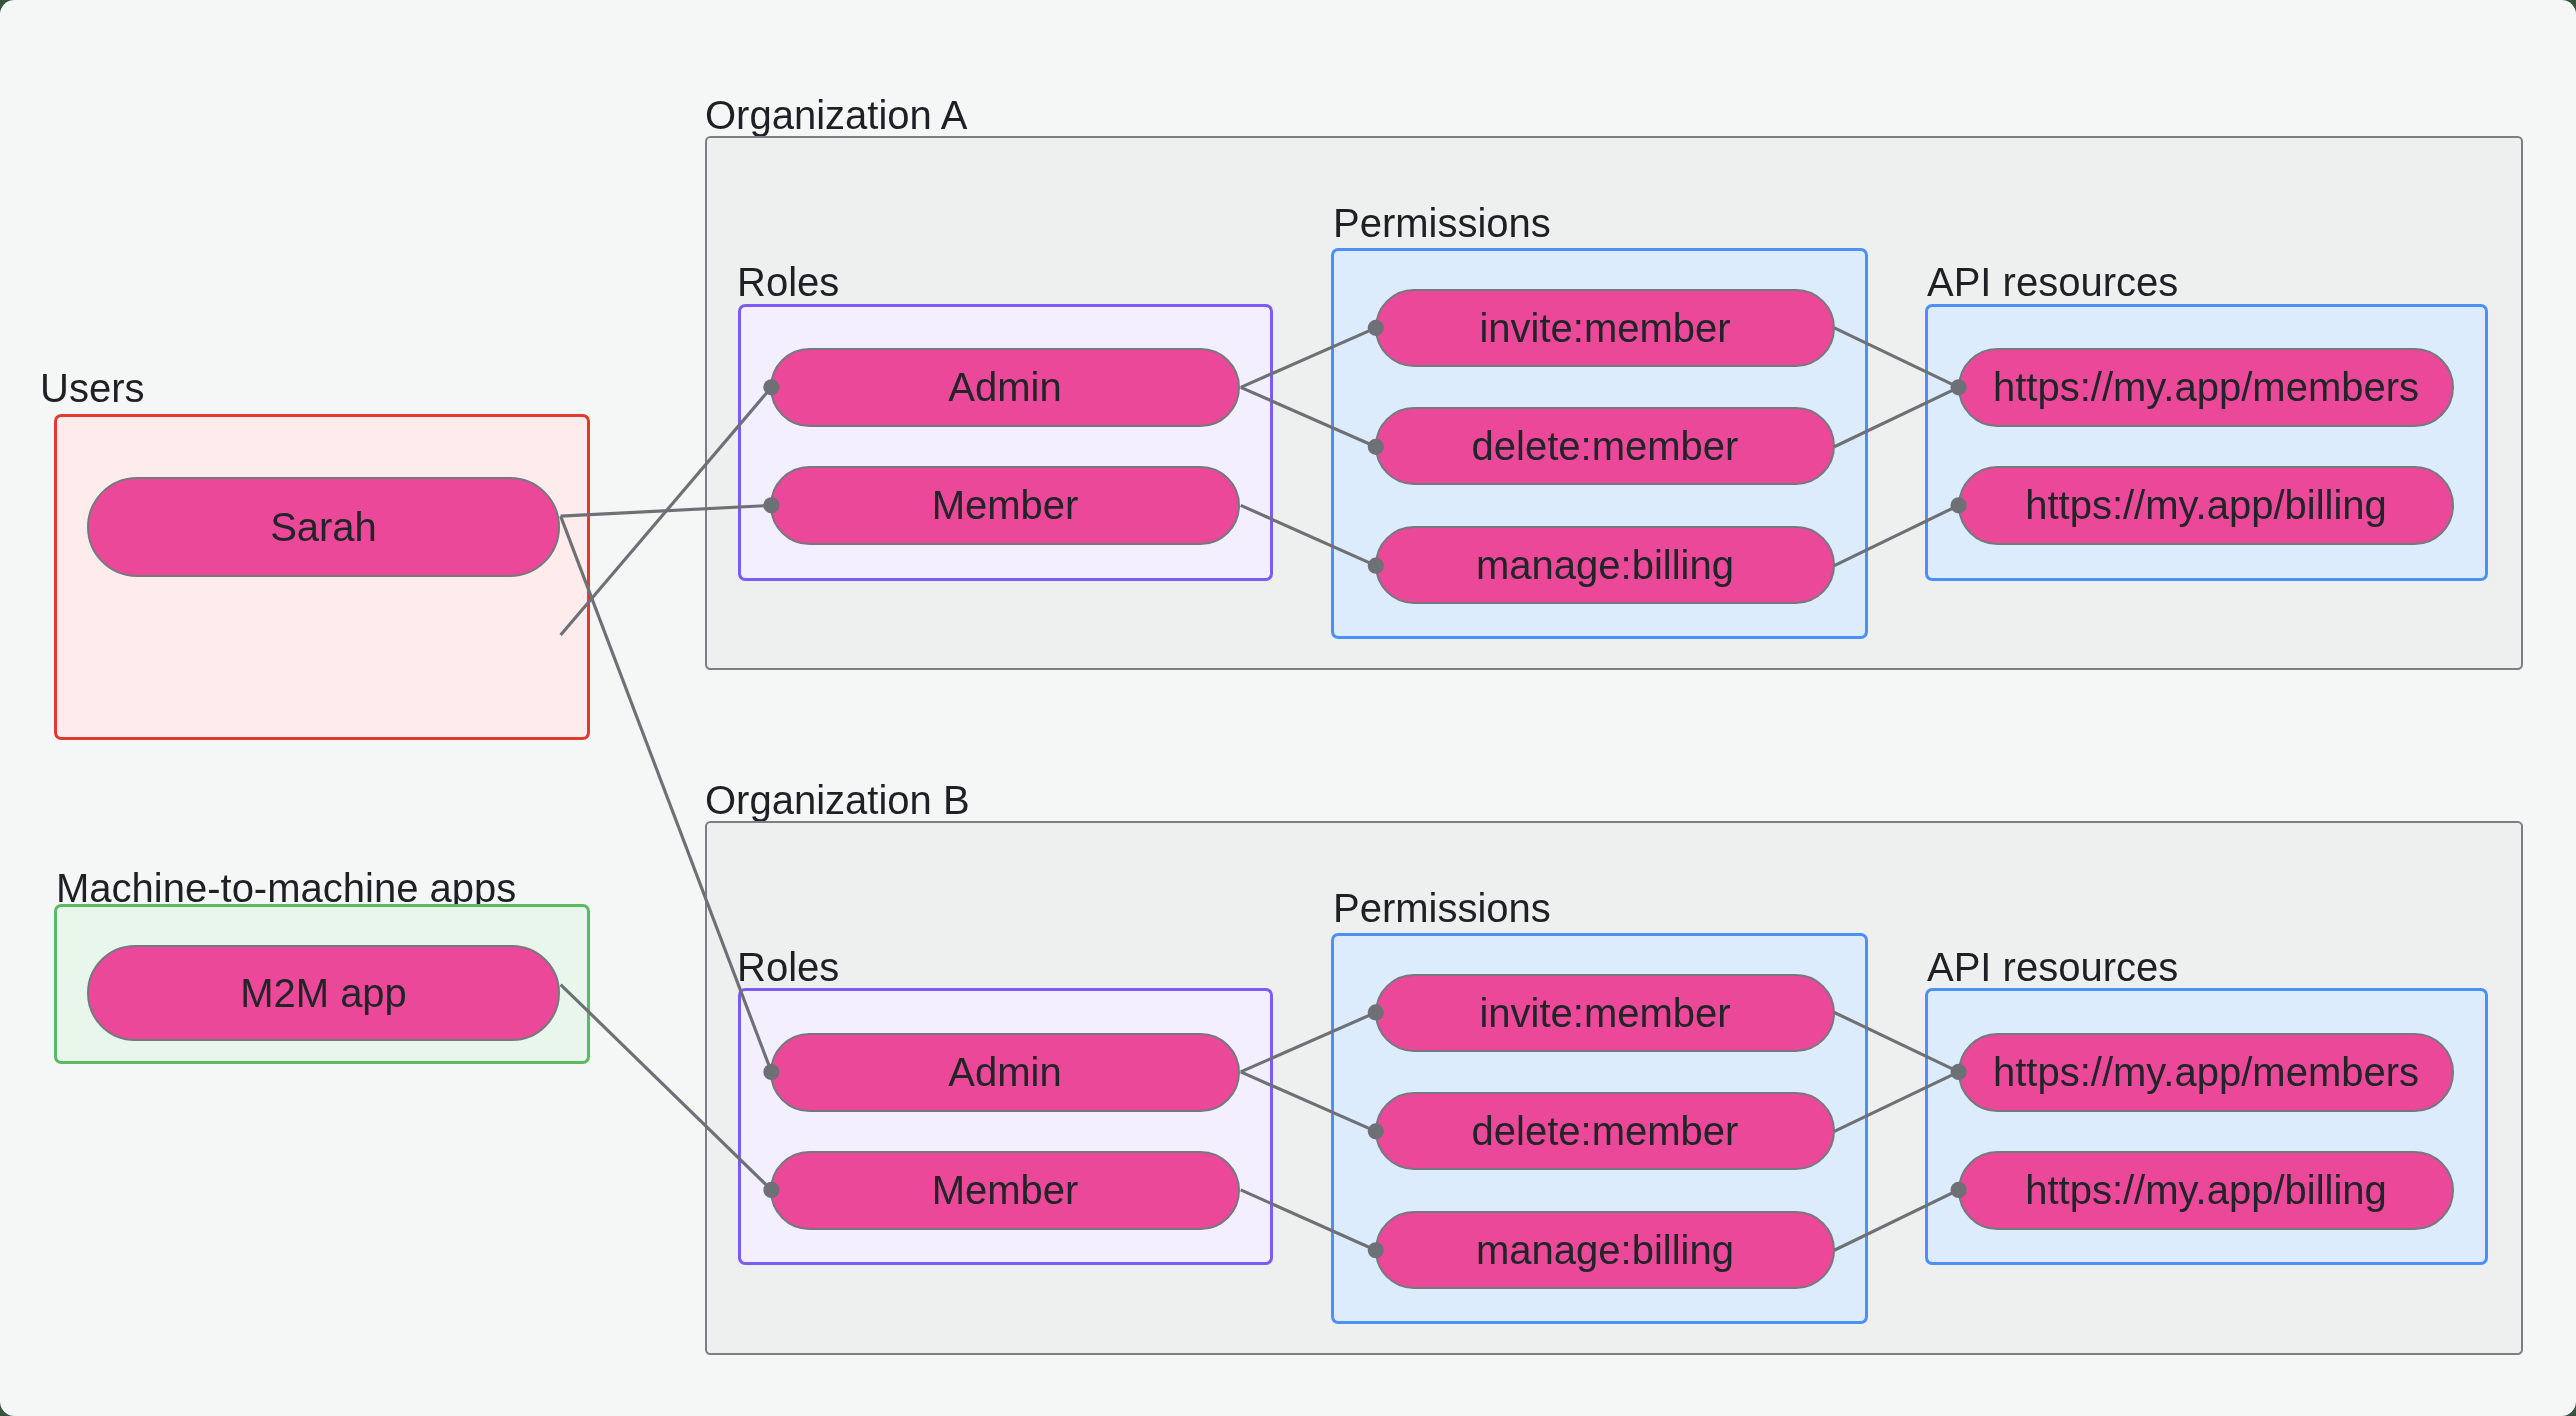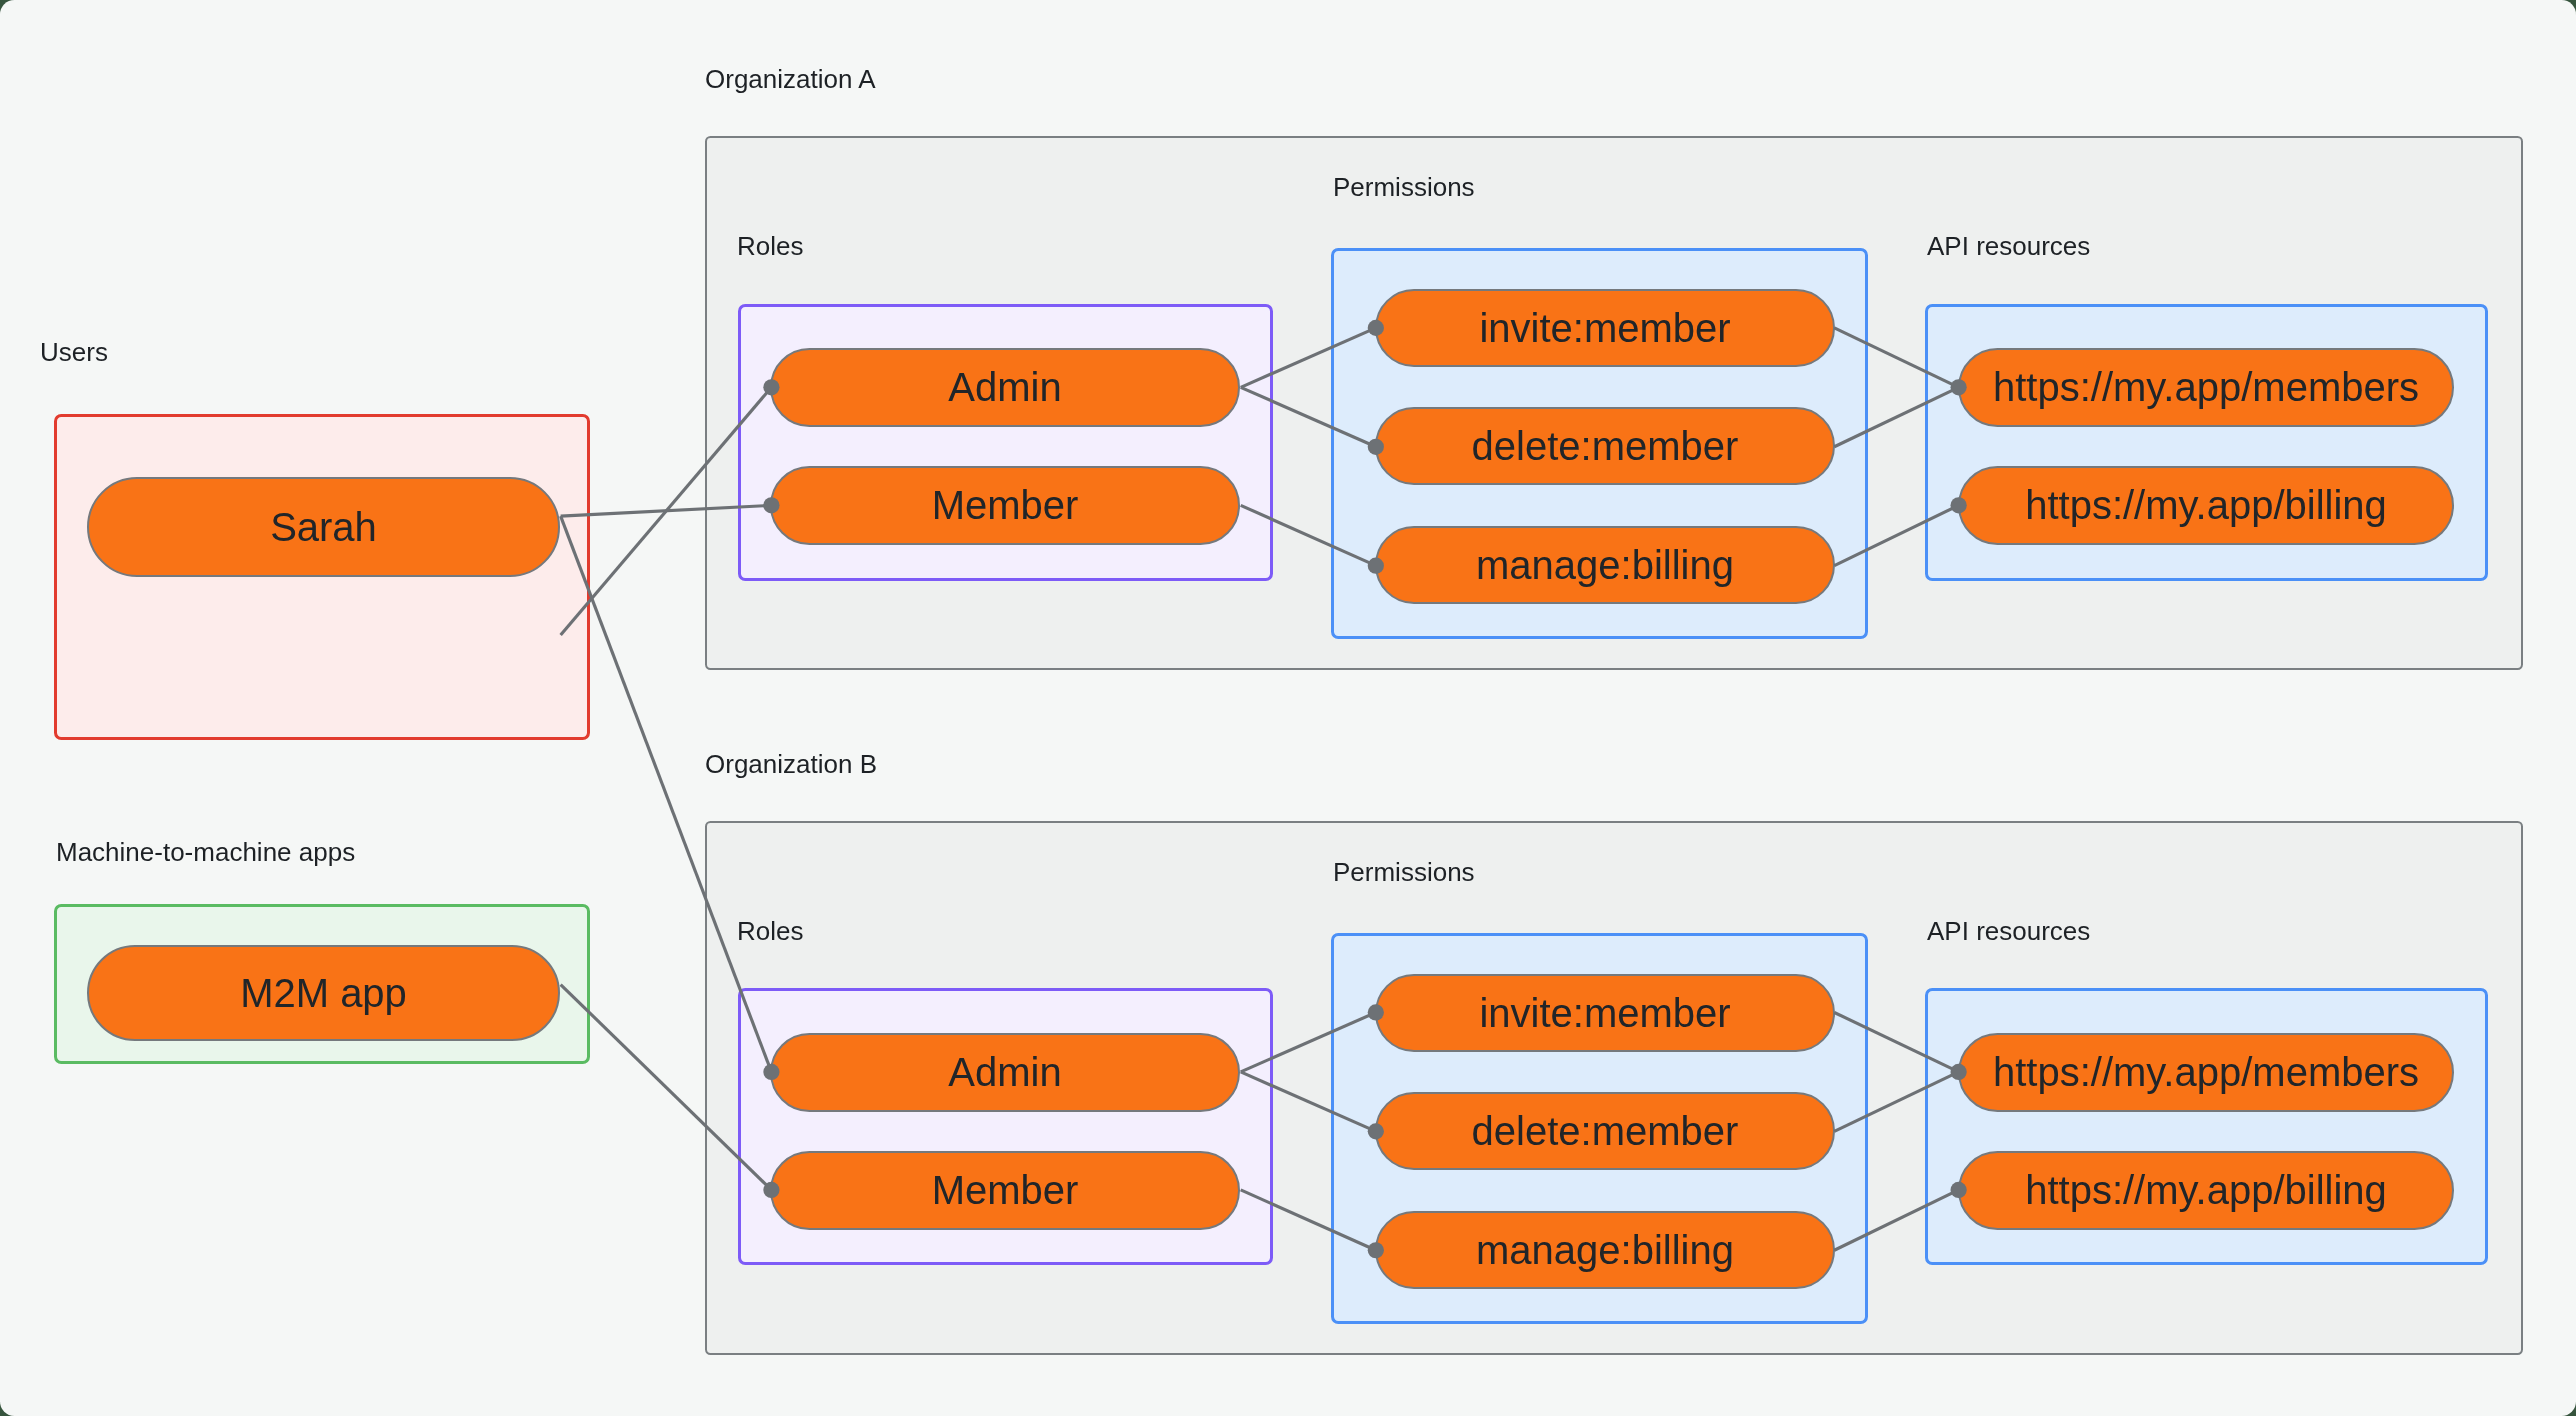--- a/index.html
+++ b/index.html
@@ -3,31 +3,32 @@
 <meta charset="utf-8">
 <style>
   html,body{margin:0;padding:0;}
   body{background:#36543d;font-family:"Liberation Sans",sans-serif;}
   .canvas{
     position:relative;width:2576px;height:1416px;
     background:#f5f7f6;border-radius:14.4px;overflow:hidden;
     color:#1e2227;
   }
   .lbl{
-    position:absolute;font-size:26px;line-height:1.1;color:#1d2125;
+    position:absolute;font-size:40px;line-height:1.1;color:#1d2125;
     white-space:nowrap;
+    margin-top:28px;
   }
   .box{position:absolute;box-sizing:border-box;border-radius:7.2px;}
   .box-org{background:#eef0ef;border:2.7px solid #7a7f82;border-radius:5.4px;}
   .box-users{background:#fdeceb;border:3.6px solid #e23b2e;}
   .box-m2m{background:#e9f6eb;border:3.6px solid #5abb62;}
   .box-roles{background:#f4effe;border:3.6px solid #7d5bf7;}
   .box-blue{background:#ddecfc;border:3.6px solid #4b90f7;}
   .pill{
-    position:absolute;box-sizing:border-box;background:#f97316;
+    position:absolute;box-sizing:border-box;background:#ec4899;
     border:2.7px solid #75797d;border-radius:54px;
     display:flex;align-items:center;justify-content:center;
     font-size:40px;color:#212529;white-space:nowrap;
   }
   svg.edges{position:absolute;left:0;top:0;pointer-events:none;}
   svg.edges line{stroke:#6d7175;stroke-width:3.5;}
   svg.edges circle{fill:#6d7175;}
 </style>
 </head>
 <body>

